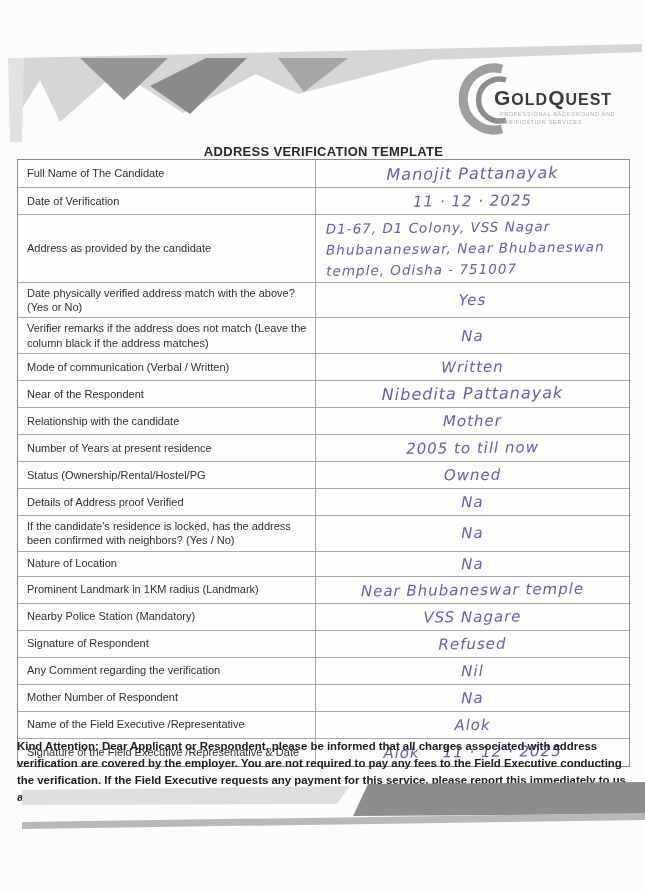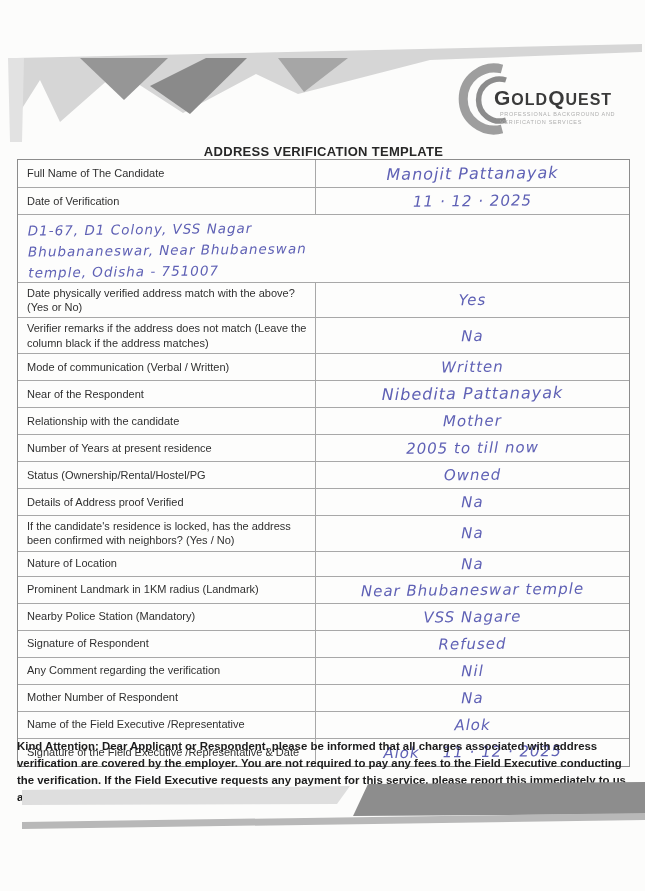--- a/index.html
+++ b/index.html
@@ -90,20 +90,21 @@
 
     <div class="row h27">
       <div class="label-cell">Full Name of The Candidate</div>
       <div class="value-cell big">Manojit Pattanayak</div>
     </div>
     <div class="row h26">
       <div class="label-cell">Date of Verification</div>
       <div class="value-cell">11 · 12 · 2025</div>
     </div>
     <div class="row h66">
+      <div class="label-cell">Address as provided by the candidate</div>
       <div class="value-cell left multiline">D1-67, D1 Colony, VSS Nagar
 Bhubananeswar, Near Bhubaneswan
 temple, Odisha - 751007</div>
     </div>
     <div class="row h32">
       <div class="label-cell">Date physically verified address match with the above? (Yes or No)</div>
       <div class="value-cell">Yes</div>
     </div>
     <div class="row h28">
       <div class="label-cell">Verifier remarks if the address does not match (Leave the column black if the address matches)</div>

